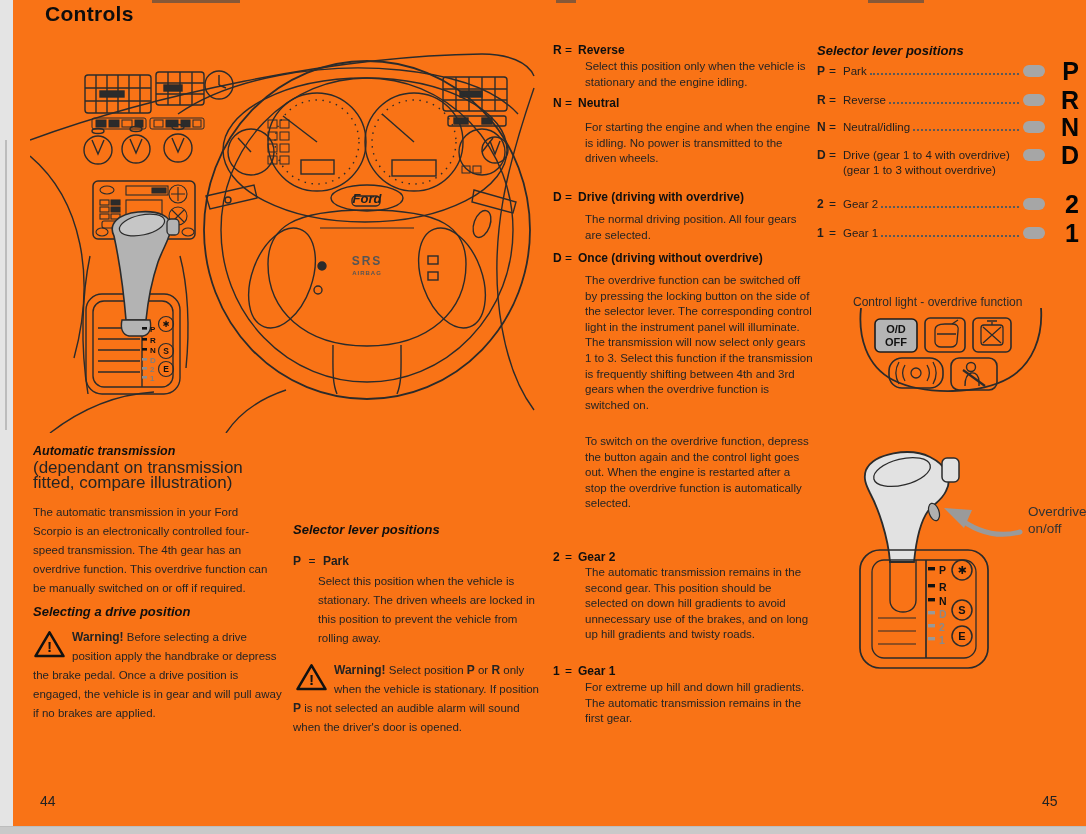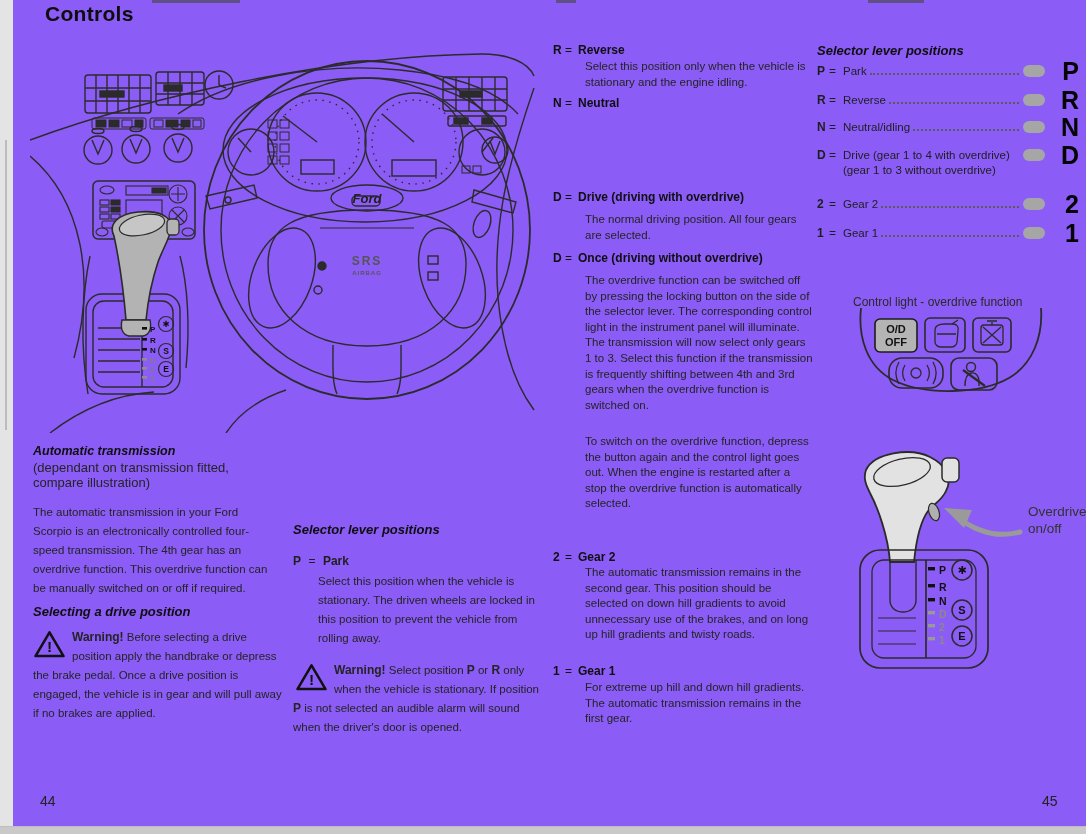--- a/index.html
+++ b/index.html
@@ -1,33 +1,33 @@
 <!DOCTYPE html>
 <html><head>
 <meta charset="utf-8">
 <style>
   html,body{margin:0;padding:0;}
   #page{
     position:relative; width:1086px; height:834px;
-    background:#8b5cf6; overflow:hidden;
+    background:#f97316; overflow:hidden;
     font-family:"Liberation Sans","DejaVu Sans",sans-serif;
     color:#1e1e1e;
   }
   .abs{position:absolute;}
   
   .edge-left{left:0;top:0;width:13px;height:834px;background:#e4e4e4;}
   .fold-line{left:5px;top:140px;width:2px;height:290px;background:#9a9a9a;opacity:.55;}
   .bottom-strip{left:0;top:826px;width:1086px;height:8px;background:#c9c9c9;border-top:1px solid #bdbdbd;}
   .scan-mark{background:#4a4a4a;opacity:.65;}
   
   .title{left:45px;top:2px;font-size:21px;font-weight:bold;letter-spacing:.3px;color:#0d0d0d;}
   
   .h1{font-size:13px;font-weight:bold;color:#0f0f0f;font-style:italic;}
   .body{font-size:11.5px;line-height:19px;color:#242424;}
-  .sub{font-size:13px;line-height:15px;color:#242424;}
+  .sub{font-size:17px;line-height:15px;color:#242424;}
   
   .col-left{left:33px;width:262px;}
   .col-mid{left:293px;width:253px;}
   
   .warn .tri{float:left;width:33px;height:29px;margin:2px 6px 2px 0;}
   .warn b{font-size:12px;}
   
   .def-head{position:absolute;font-size:12px;font-weight:bold;color:#0f0f0f;}
   .def-head .ltr{position:absolute;left:0;top:0;}
   .def-head .eq{position:absolute;left:12px;top:0;font-weight:normal;}
@@ -295,20 +295,21 @@
       <span class="eq">=</span>
       <span class="term">Reverse</span>
   </div>
   <div class="def-body" style="top:59px">Select this position only when the vehicle is stationary and the engine idling.</div>
 
   <div class="def-head" style="left:553px;top:96px">
     <span class="ltr">N</span>
       <span class="eq">=</span>
       <span class="term">Neutral</span>
   </div>
+  <div class="def-body" style="top:120px">For starting the engine and when the engine is idling. No power is transmitted to the driven wheels.</div>
 
   <div class="def-head" style="left:553px;top:190px">
     <span class="ltr">D</span>
       <span class="eq">=</span>
       <span class="term">Drive (driving with overdrive)</span>
   </div>
   <div class="def-body" style="top:212px">The normal driving position. All four gears are selected.</div>
 
   <div class="def-head" style="left:553px;top:251px">
     <span class="ltr">D</span>

